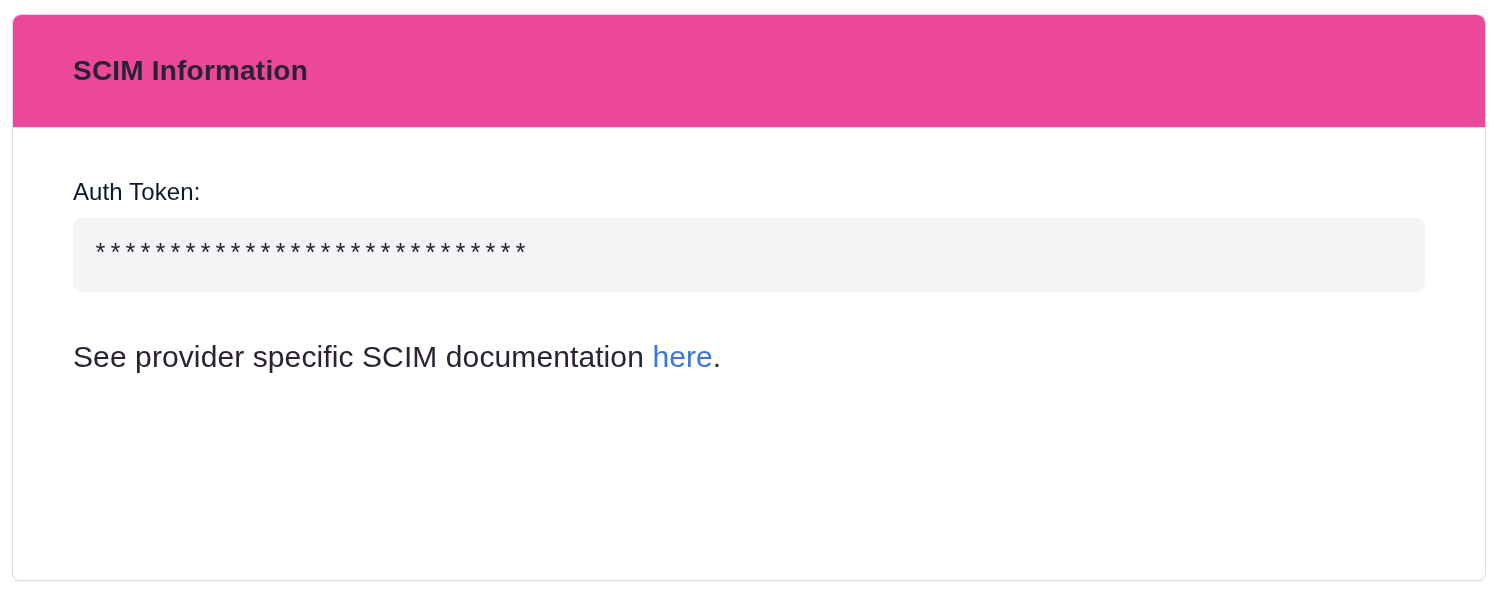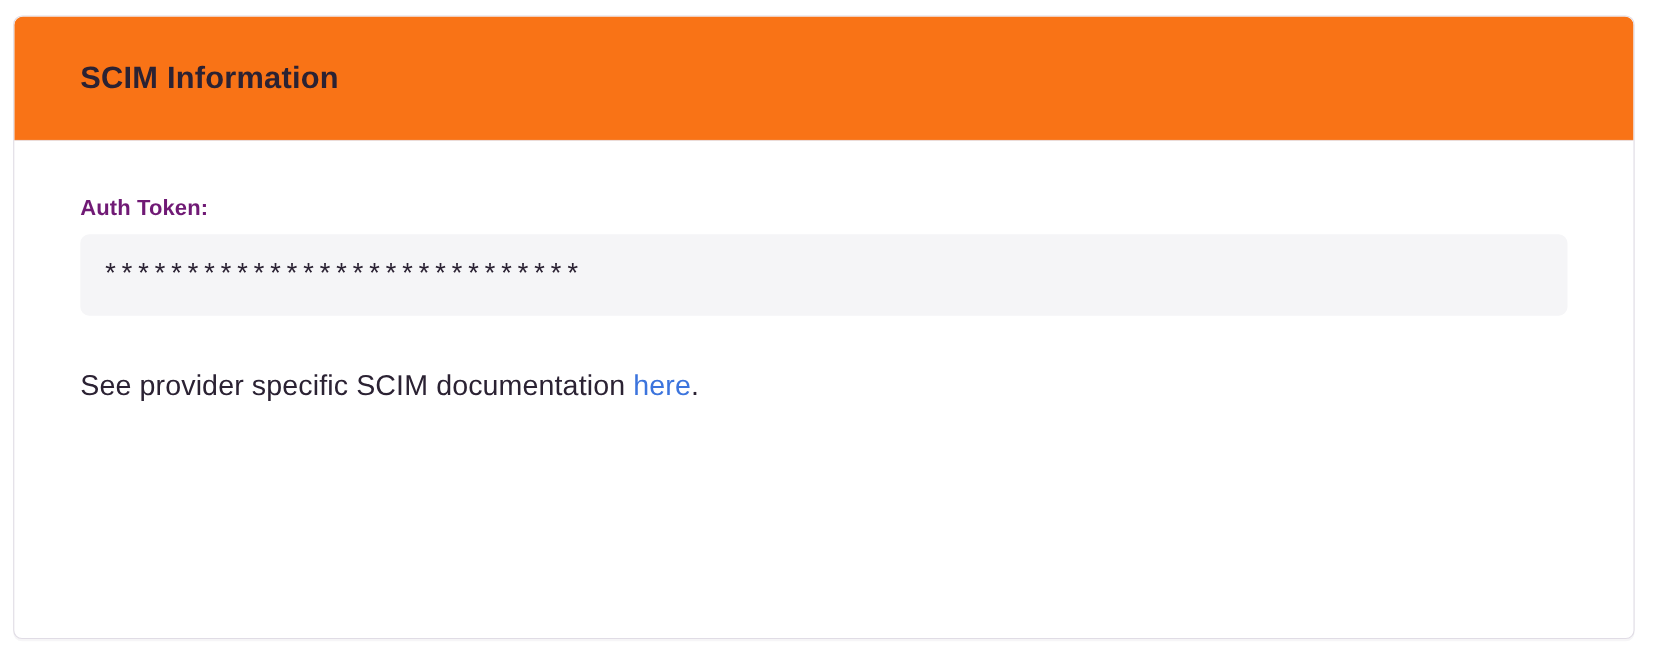--- a/index.html
+++ b/index.html
@@ -21,64 +21,64 @@
     height: 567px;
     background: #ffffff;
     border: 1px solid #e0dce5;
     border-radius: 8px;
     box-shadow: 0 2px 0 rgba(37, 11, 54, 0.04);
     overflow: hidden;
   }
 
   .panel-header {
     height: 113px;
-    background: #f97316;
+    background: #ec4899;
     border-bottom: 1px solid #e0dce5;
     display: flex;
     align-items: center;
     padding: 0 60px;
     border-radius: 8px 8px 0 0;
   }
 
   .panel-title {
     font-size: 28px;
     font-weight: 700;
     letter-spacing: 0.2px;
     color: #2b2233;
   }
 
   .panel-body {
     padding: 50px 60px 48px 60px;
   }
 
   .field-label {
-    font-size: 20px;
-    font-weight: 700;
-    color: #701a75;
+    font-size: 24px;
+    font-weight: 400;
+    color: #0f172a;
     margin-bottom: 12px;
     letter-spacing: 0.1px;
   }
 
   .code-field {
     height: 74px;
     background: #f5f5f7;
     border-radius: 8px;
     display: flex;
     align-items: center;
     padding: 0 20px;
     font-family: "Liberation Mono", "DejaVu Sans Mono", monospace;
     font-size: 25px;
     color: #2b2233;
     white-space: nowrap;
     overflow: hidden;
     margin-bottom: 48px;
   }
 
   .footer-note {
-    font-size: 26px;
+    font-size: 30px;
     color: #2b2233;
     letter-spacing: 0.1px;
   }
 
   .footer-note a {
     color: #3c74dd;
     text-decoration: none;
     cursor: pointer;
   }
 </style>

